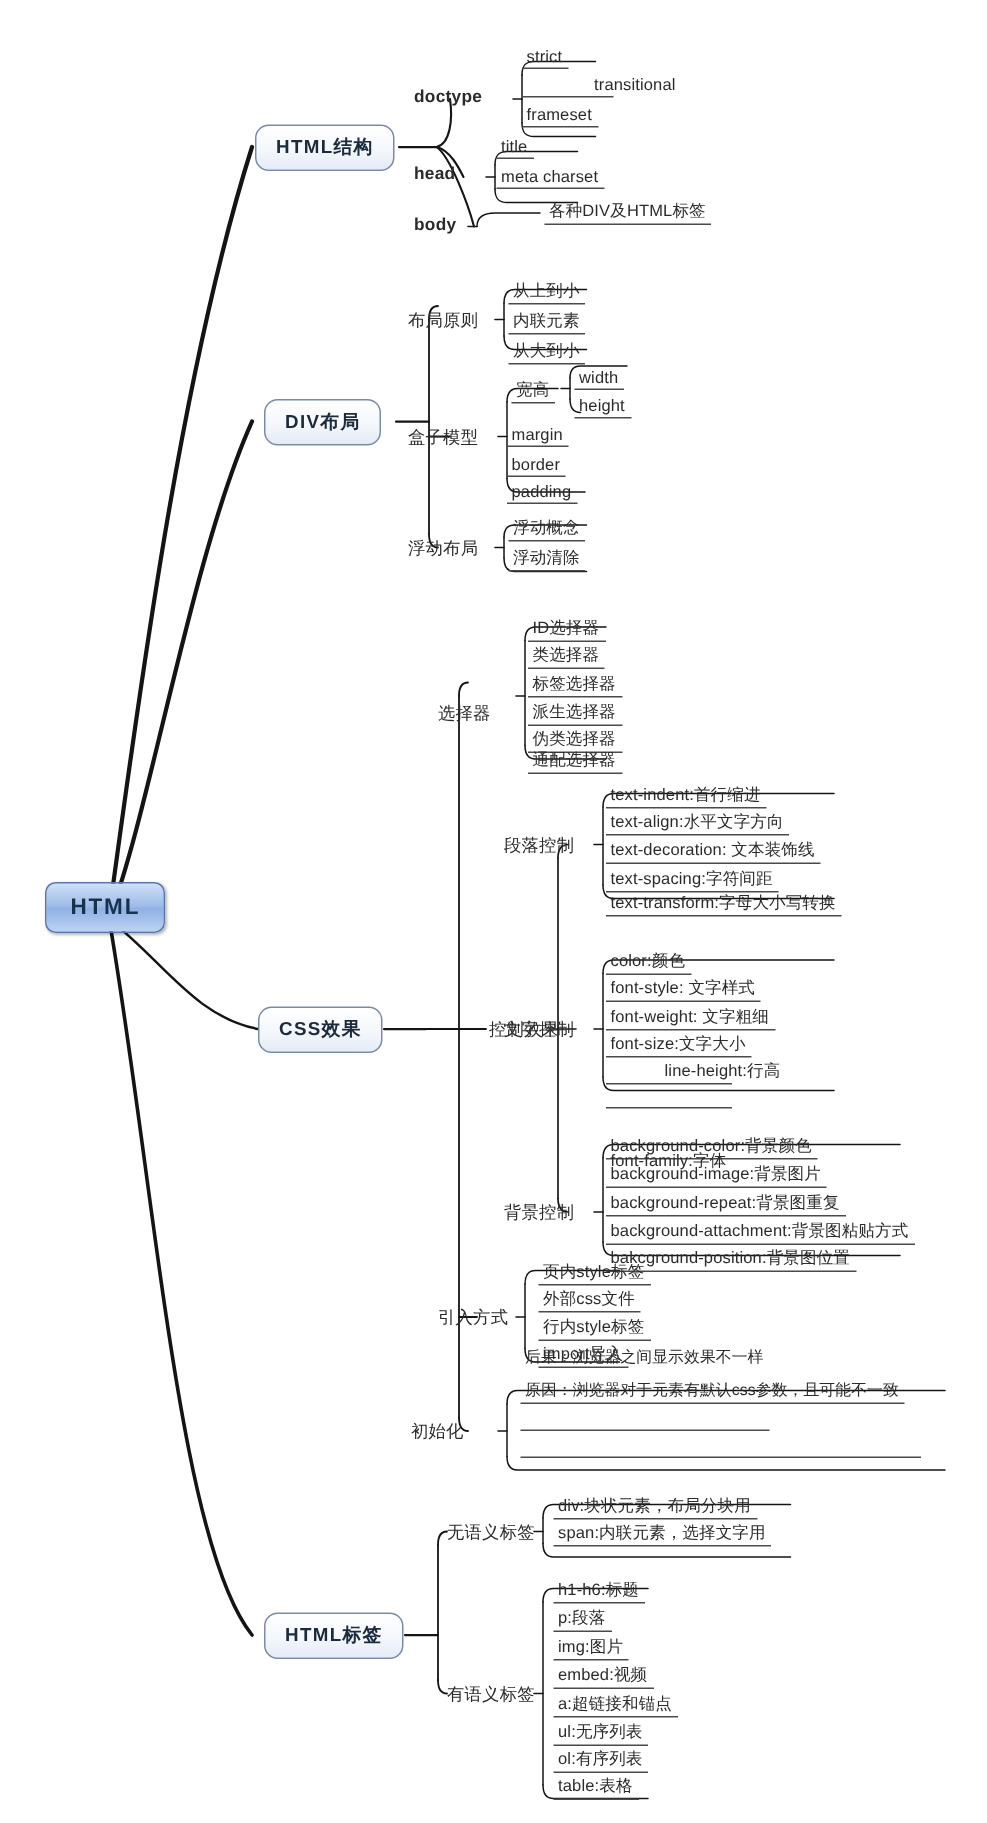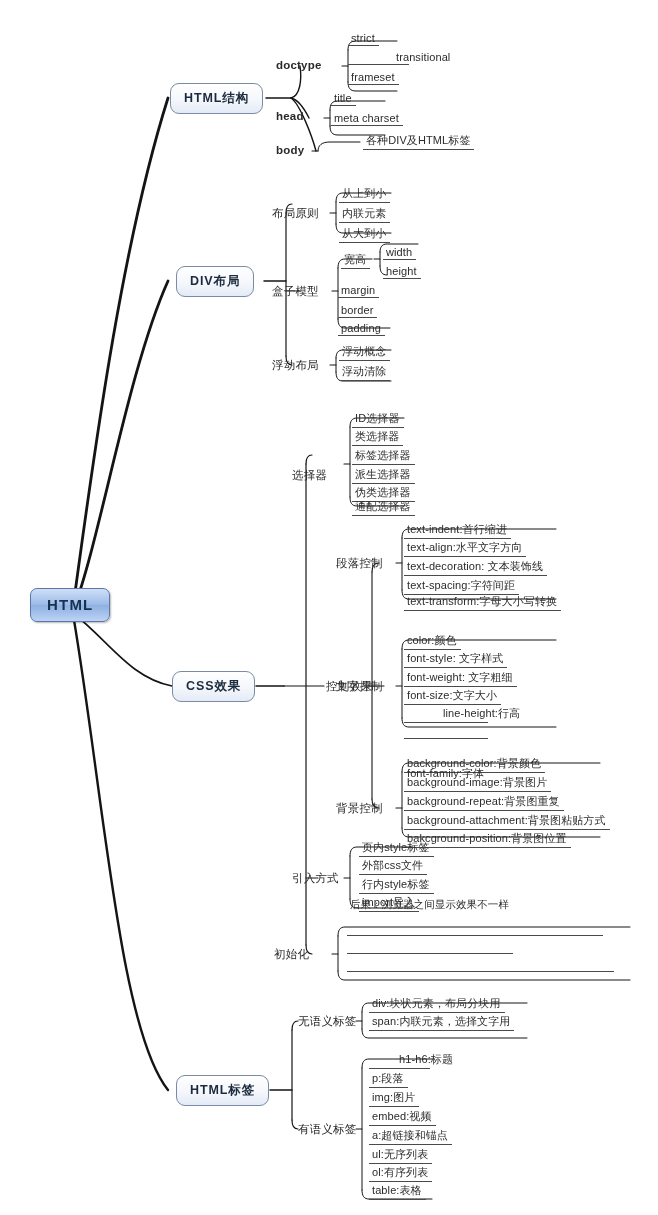--- a/index.html
+++ b/index.html
@@ -297,28 +297,29 @@
   <div class="leaf ul" style="left:407px;top:813px;">background-attachment:背景图粘贴方式</div>
   <div class="leaf ul" style="left:407px;top:831px;">bakcground-position:背景图位置</div>
 
   <div class="lbl" style="left:292px;top:871px;">引入方式</div>
   <div class="leaf ul" style="left:362px;top:840px;">页内style标签</div>
   <div class="leaf ul" style="left:362px;top:858px;">外部css文件</div>
   <div class="leaf ul" style="left:362px;top:877px;">行内style标签</div>
   <div class="leaf ul" style="left:362px;top:895px;">import导入</div>
 
   <div class="lbl" style="left:274px;top:947px;">初始化</div>
+  <div class="leaf leaf-sm ul" style="left:350px;top:920px;">原因：浏览器对于元素有默认css参数，且可能不一致</div>
   <div class="leaf leaf-sm ul" style="left:350px;top:898px;">后果：浏览器之间显示效果不一样</div>
 
   <div class="lbl" style="left:298px;top:1014px;">无语义标签</div>
   <div class="leaf ul" style="left:372px;top:996px;">div:块状元素，布局分块用</div>
   <div class="leaf ul" style="left:372px;top:1014px;">span:内联元素，选择文字用</div>
 
   <div class="lbl" style="left:298px;top:1122px;">有语义标签</div>
-  <div class="leaf ul" style="left:372px;top:1052px;margin-left:27px;">h1-h6:标题</div>
+  <div class="leaf ul" style="left:372px;top:1052px;">h1-h6:标题</div>
   <div class="leaf ul" style="left:372px;top:1071px;">p:段落</div>
   <div class="leaf ul" style="left:372px;top:1090px;">img:图片</div>
   <div class="leaf ul" style="left:372px;top:1109px;">embed:视频</div>
   <div class="leaf ul" style="left:372px;top:1128px;">a:超链接和锚点</div>
   <div class="leaf ul" style="left:372px;top:1147px;">ul:无序列表</div>
   <div class="leaf ul" style="left:372px;top:1165px;">ol:有序列表</div>
   <div class="leaf ul" style="left:372px;top:1183px;">table:表格</div>
 
 </div>
 

